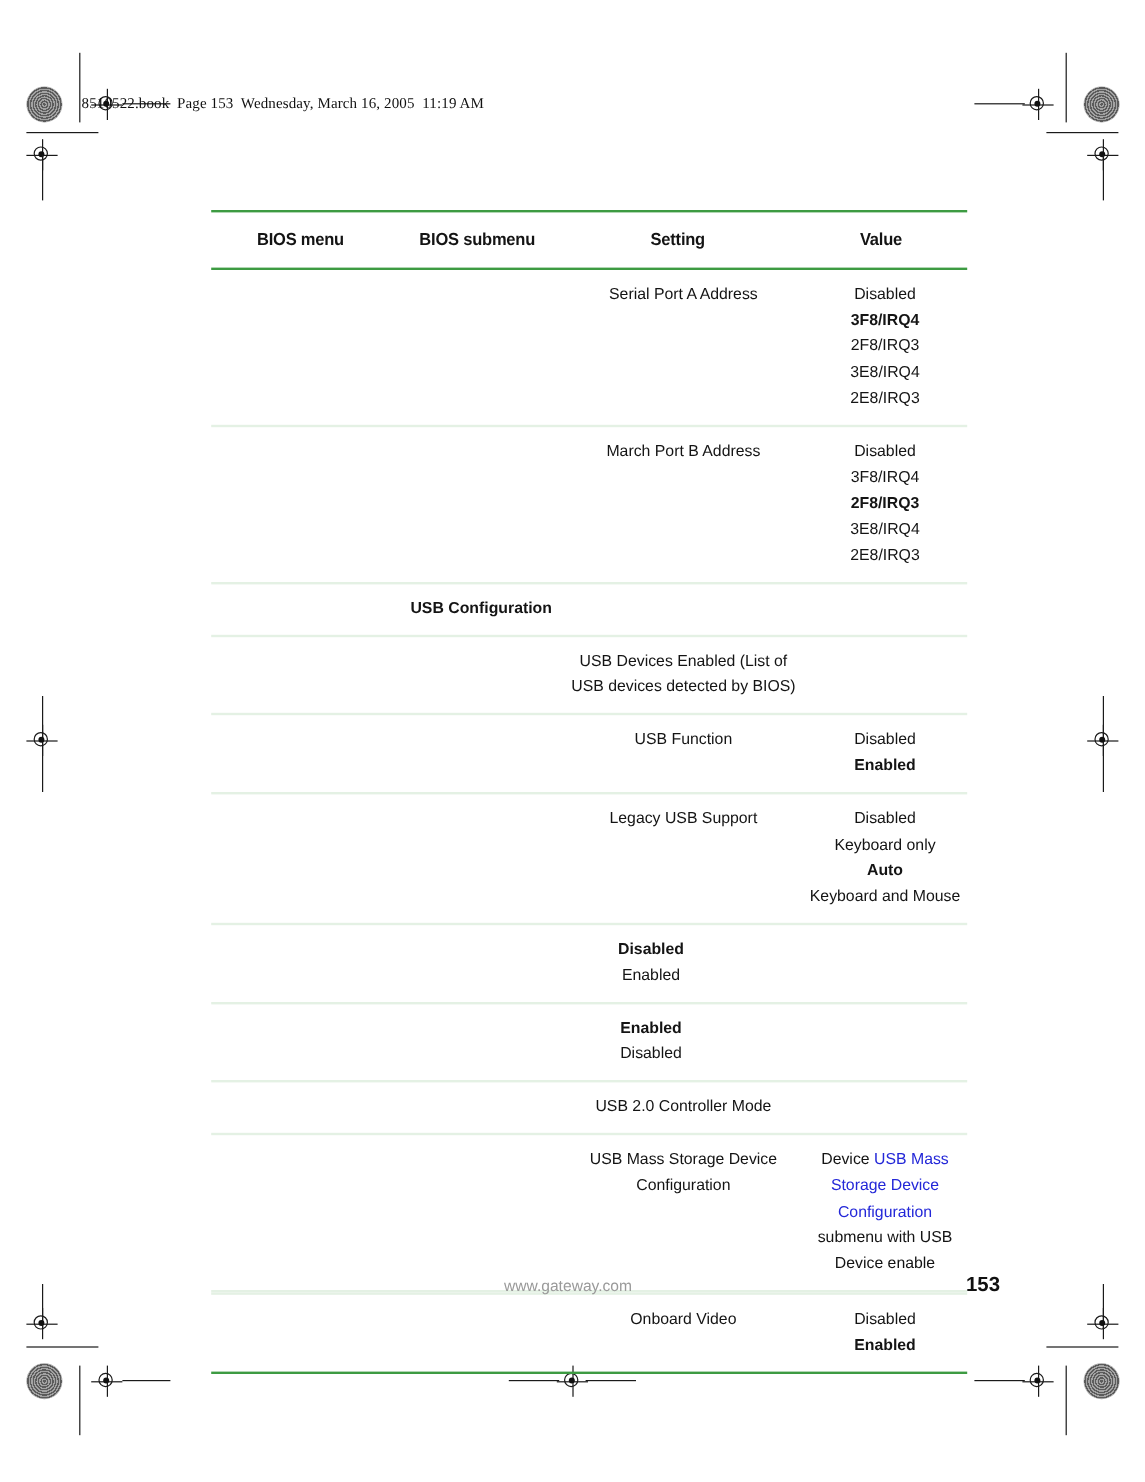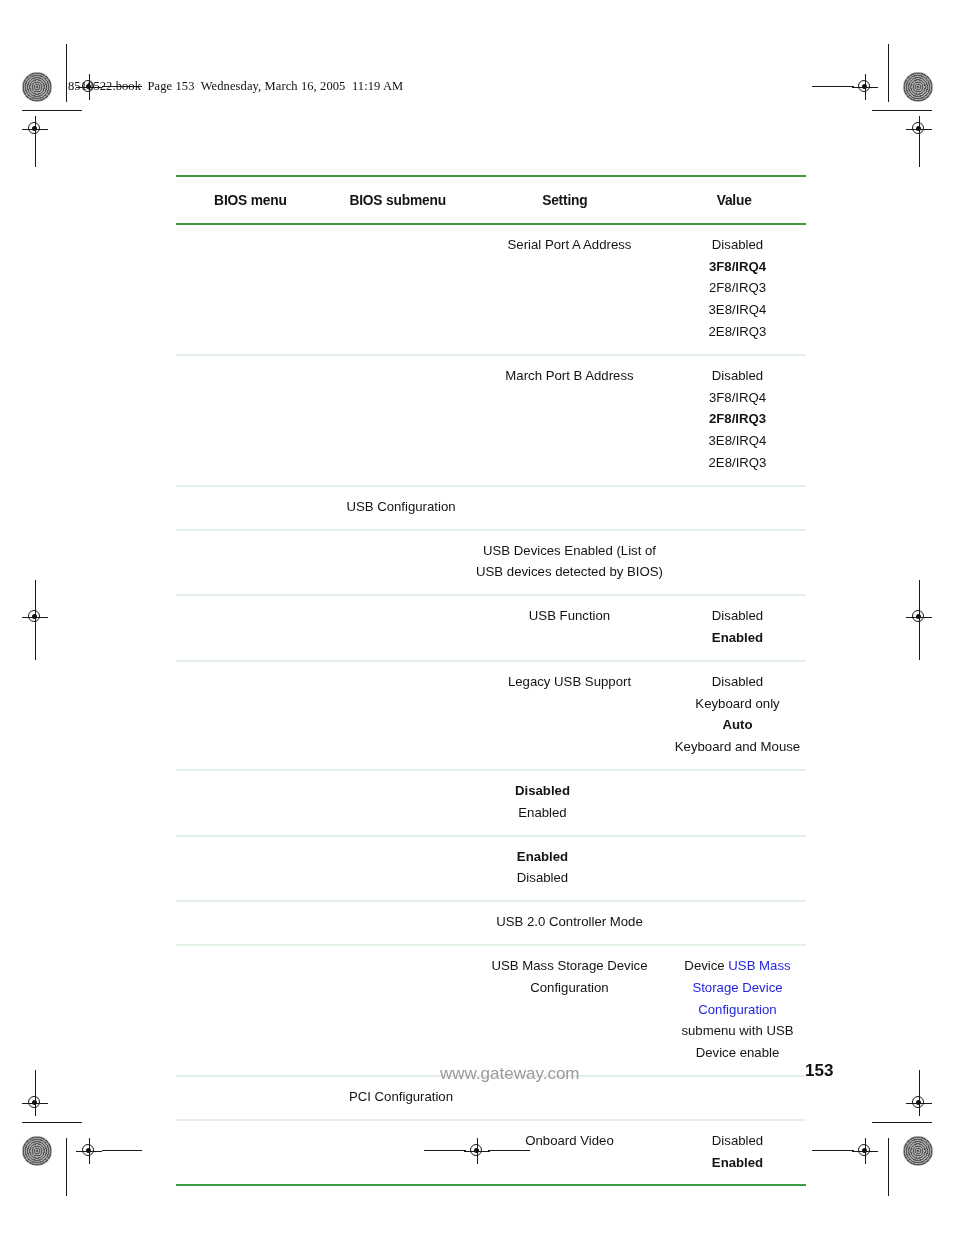--- a/index.html
+++ b/index.html
@@ -99,21 +99,21 @@
     width: 100%;
   }
 
   .row {
     display: flex;
     width: 100%;
     box-sizing: border-box;
     text-align: center;
   }
   .c-menu    { width: 152px; flex: 0 0 152px; }
-  .c-submenu { width: 142px; flex: 0 0 142px; }
+  .c-submenu { width: 142px; flex: 0 0 142px; font-weight: bold; }
   .c-setting { width: 195px; flex: 0 0 195px; }
   .c-value   { width: 141px; flex: 0 0 141px; }
 
   .head-row {
     padding: 13px 0 11px 6px;
   }
   .head-row .cell {
     font-weight: bold;
     font-size: 14.5px;
     letter-spacing: -0.2px;
@@ -132,23 +132,23 @@
     padding-right: 8px;
     box-sizing: border-box;
   }
   .vline { display: block; }
   .vline.b { font-weight: bold; }
   .link { color: #2327d8; }
 
   
   .footer-url {
     position: absolute;
-    left: 440px;
+    left: 420px;
     top: 1064px;
-    font-size: 17px;
+    font-size: 13px;
     color: #9a9a9a;
   }
   .footer-page {
     position: absolute;
     left: 805px;
     top: 1061px;
     font-size: 17px;
     font-weight: bold;
     color: #111;
   }
@@ -376,28 +376,20 @@
         <div class="cell c-menu"></div>
         <div class="cell c-submenu"></div>
         <div class="cell c-setting">
           <div class="vline">USB Mass Storage Device Configuration</div>
         </div>
         <div class="cell c-value">
           <div class="vline"><span>Device </span><span class="link">USB Mass Storage Device Configuration</span><span> submenu with USB Device enable</span></div>
         </div>
       </div>
       <div class="rule-sep"></div>
-      <div class="row body-row">
-        <div class="cell c-menu"></div>
-        <div class="cell c-submenu">
-          <div class="vline">PCI Configuration</div>
-        </div>
-        <div class="cell c-setting"></div>
-        <div class="cell c-value"></div>
-      </div>
       <div class="rule-sep"></div>
       <div class="row body-row">
         <div class="cell c-menu"></div>
         <div class="cell c-submenu"></div>
         <div class="cell c-setting">
           <div class="vline">Onboard Video</div>
         </div>
         <div class="cell c-value">
           <div class="vline">Disabled</div>
           <div class="vline b">Enabled</div>

